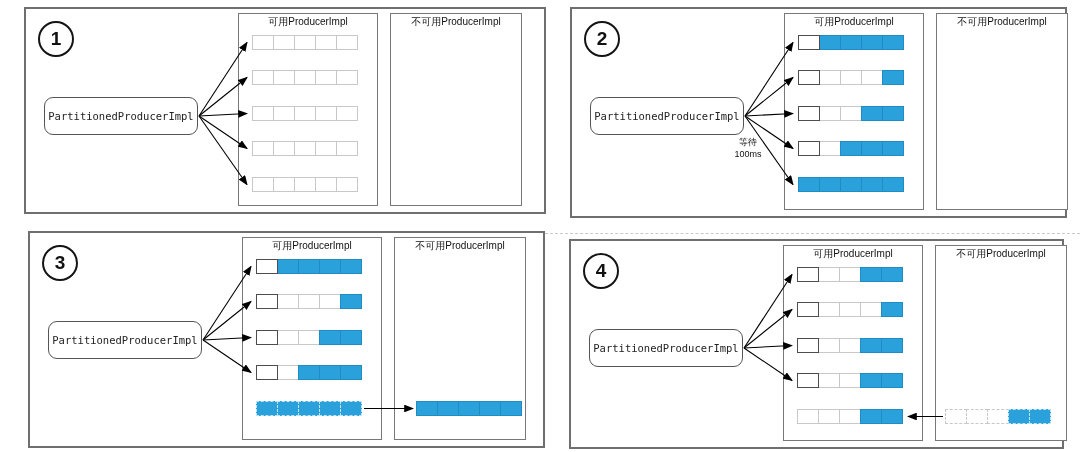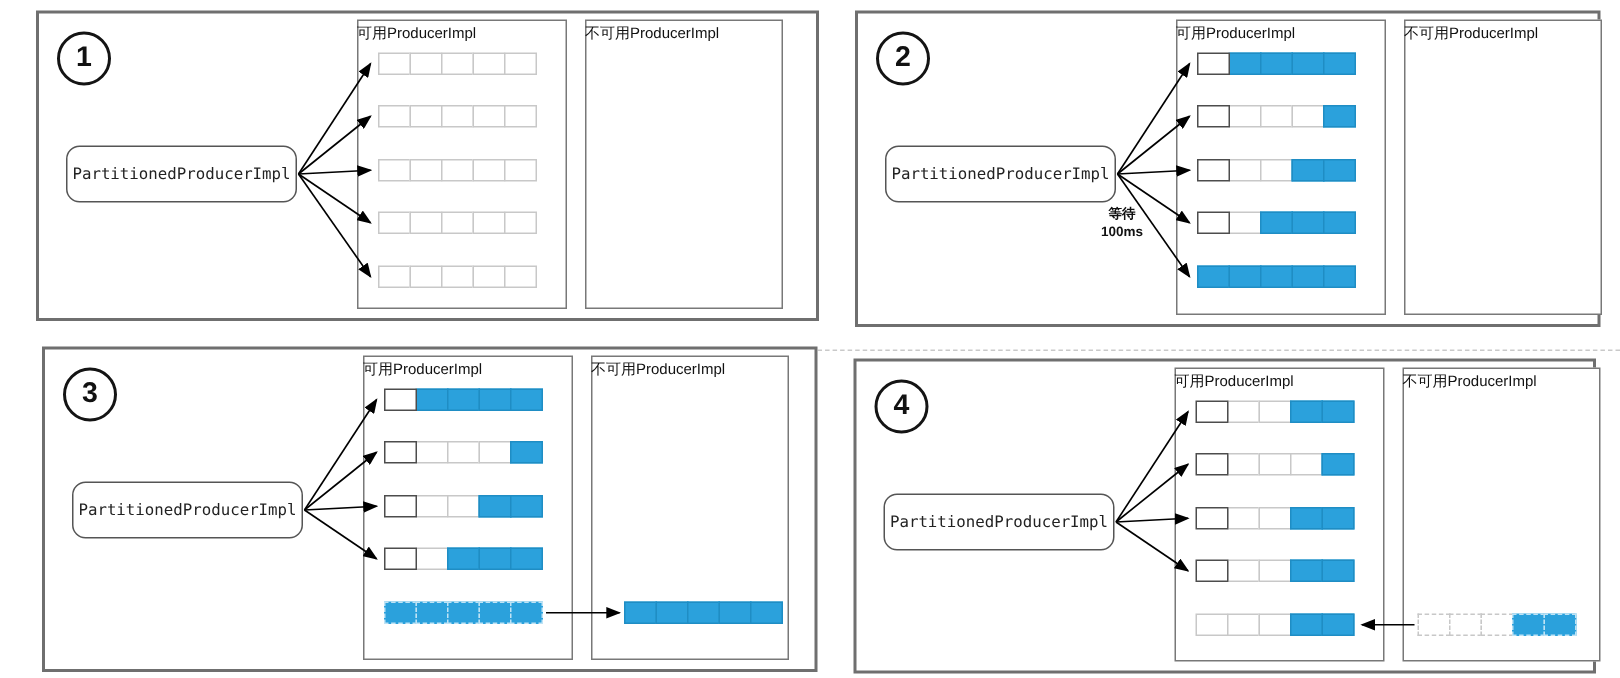--- a/index.html
+++ b/index.html
@@ -13,21 +13,21 @@
     position:absolute;width:32px;height:32px;border:2.5px solid #141414;border-radius:50%;
     display:flex;align-items:center;justify-content:center;
     font-size:19px;font-weight:bold;background:#fff;
   }
   .producer{
     position:absolute;border:1.4px solid #555;border-radius:9px;background:#fff;
     display:flex;align-items:center;justify-content:center;white-space:nowrap;
     font-family:"DejaVu Sans Mono","Liberation Mono",monospace;font-size:10.5px;color:#222;box-sizing:border-box;
   }
   .container{position:absolute;border:1.4px solid #787878;background:#fff;box-sizing:border-box;}
-  .ctitle{position:absolute;top:3px;left:0;right:0;text-align:left;font-size:10px;color:#111;}
+  .ctitle{position:absolute;top:3px;left:0;right:0;text-align:center;font-size:10px;color:#111;}
   .qrow{position:absolute;display:flex;}
   .cell{width:22px;height:15px;box-sizing:border-box;border:1px solid var(--empty-border,#c8c8c8);background:#fff;position:relative;}
   .cell + .cell{margin-left:-1px;}
   .cell.filled{background:var(--filled,#2ba1dc);border-color:var(--filled-border,#1f8dc4);z-index:1;}
   .cell.head{border-color:var(--head-border,#4d4d4d);z-index:2;}
   .qrow.dashed .cell{border-style:dashed;}
   .qrow.dashed .cell.filled{border-color:#bfe3f5;}
   .note{position:absolute;font-size:9px;line-height:1.3;text-align:center;color:#111;width:72px;}
   svg.arrows{position:absolute;left:0;top:0;pointer-events:none;z-index:3;}
 </style>
@@ -126,21 +126,21 @@
         <div class="cell filled"></div>
         <div class="cell filled"></div>
       </div>
       <div class="qrow" style="left: 226px; top: 168px;">
         <div class="cell filled"></div>
         <div class="cell filled"></div>
         <div class="cell filled"></div>
         <div class="cell filled"></div>
         <div class="cell filled"></div>
       </div>
-      <div class="note" style="left: 140px; top: 128px; font-weight: bold;">
+      <div class="note" style="left: 140px; top: 128px;">
         <div>等待</div>
         <div>100ms</div>
       </div>
       <svg class="arrows" width="497" height="211">
         <defs>
           <marker id="ah1" markerWidth="9" markerHeight="7" refX="8" refY="3.5" orient="auto">
             <path d="M0,0 L9,3.5 L0,7 Z" fill="#000"></path>
           </marker>
         </defs>
         <line x1="173" y1="107" x2="221" y2="33.5" stroke="#000" stroke-width="1.1" marker-end="url(#ah1)"></line>

